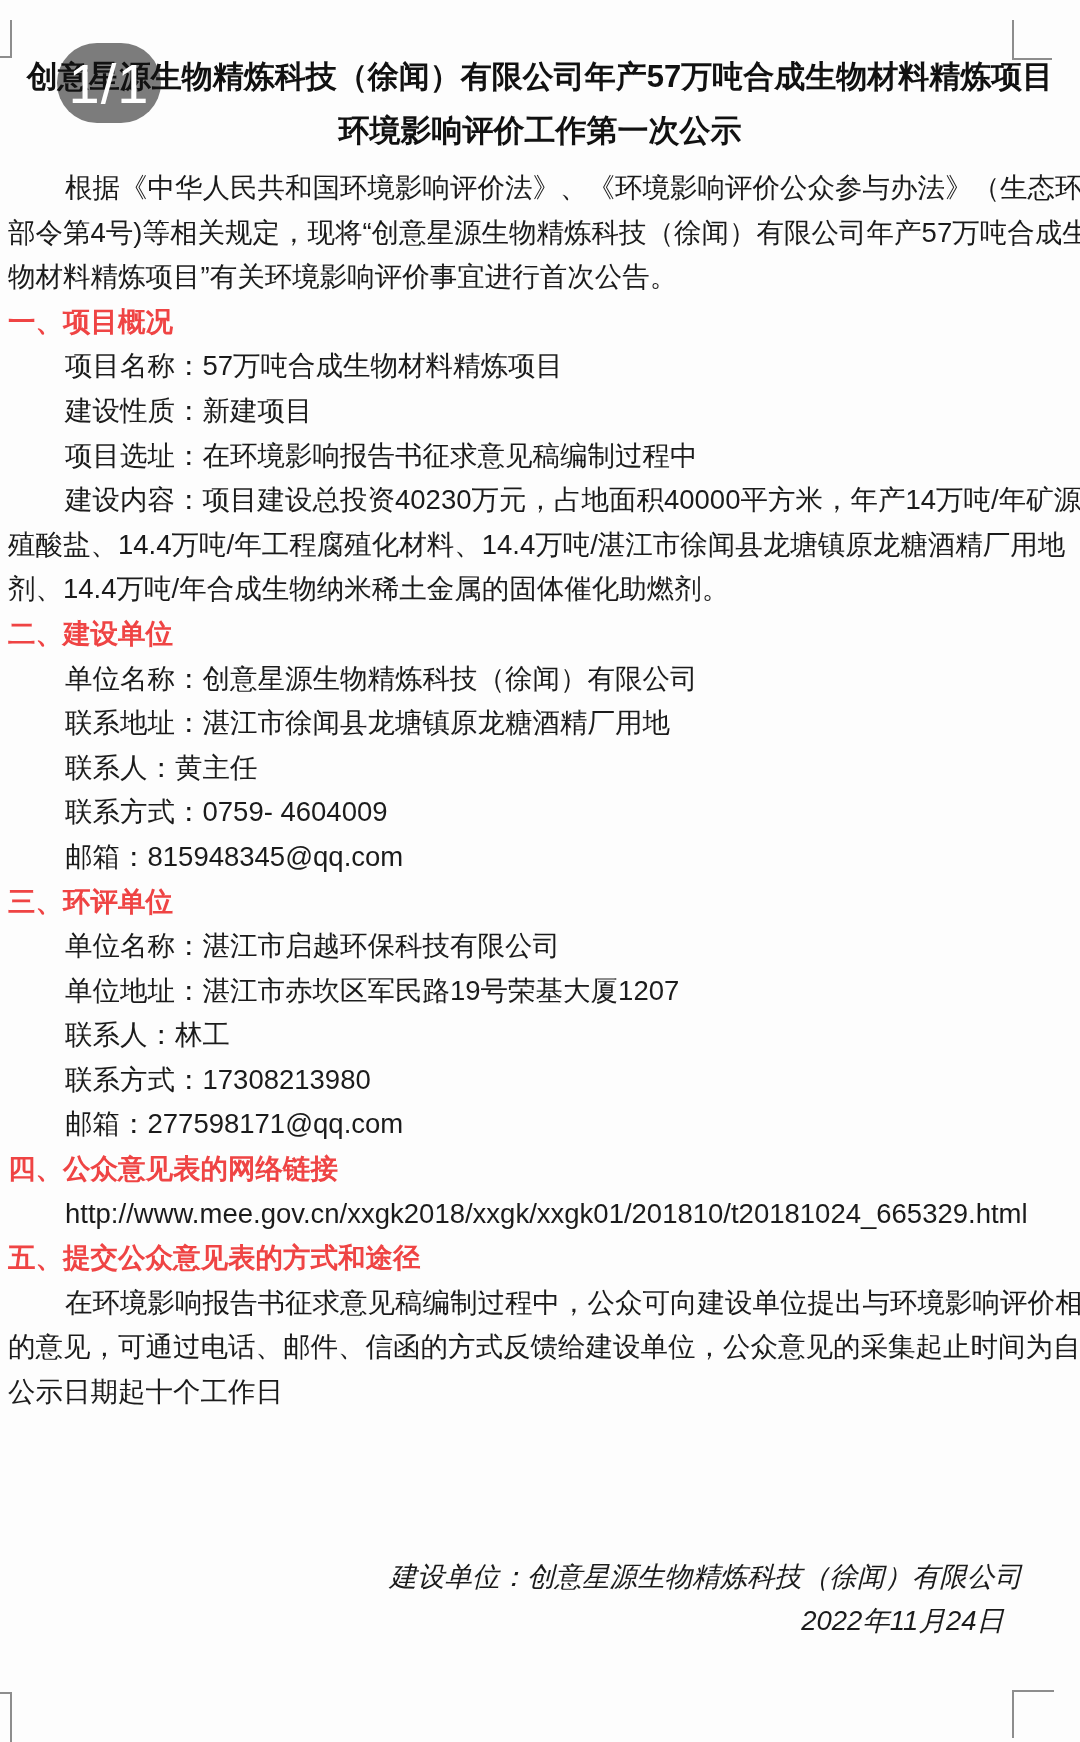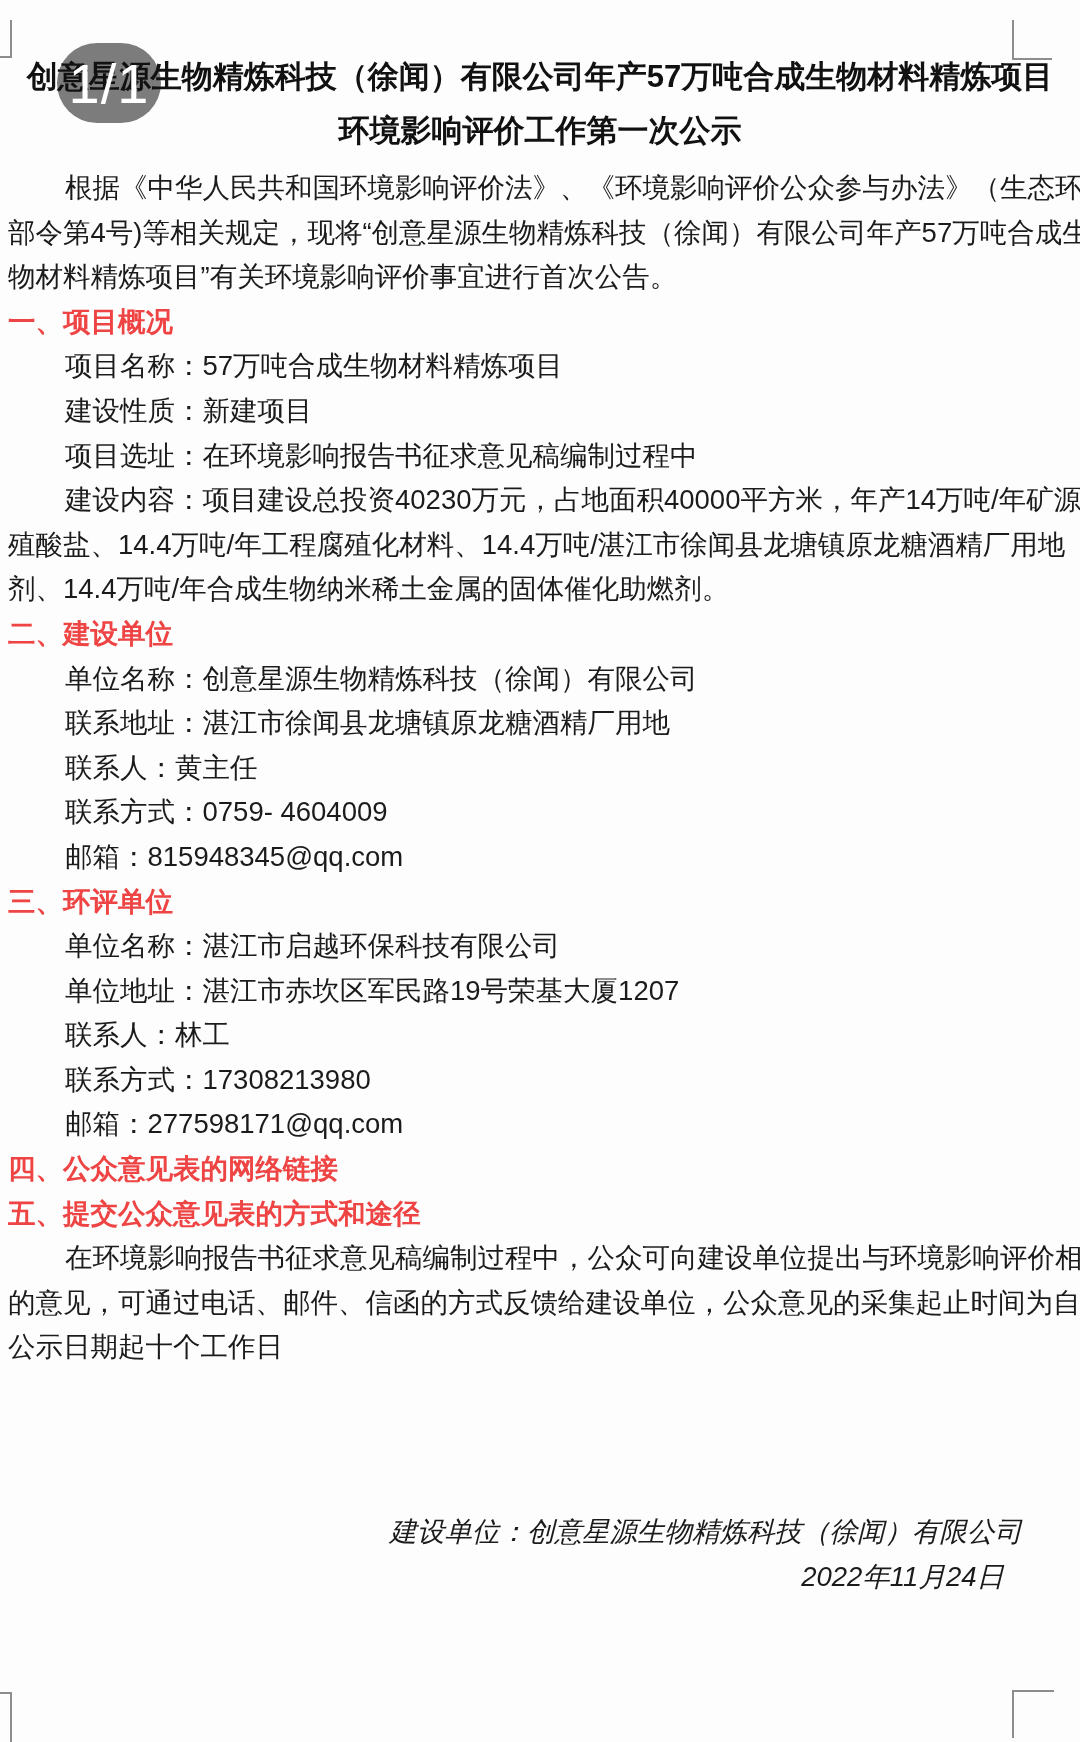--- a/index.html
+++ b/index.html
@@ -85,20 +85,21 @@
     <div class="line indent">邮箱：815948345@qq.com</div>
 
     <div class="line heading">三、环评单位</div>
     <div class="line indent">单位名称：湛江市启越环保科技有限公司</div>
     <div class="line indent">单位地址：湛江市赤坎区军民路19号荣基大厦1207</div>
     <div class="line indent">联系人：林工</div>
     <div class="line indent">联系方式：17308213980</div>
     <div class="line indent">邮箱：277598171@qq.com</div>
 
     <div class="line heading">四、公众意见表的网络链接</div>
+    <div class="line indent">http://www.mee.gov.cn/xxgk2018/xxgk/xxgk01/201810/t20181024_665329.html</div>
 
     <div class="line heading">五、提交公众意见表的方式和途径</div>
     <div class="line indent">在环境影响报告书征求意见稿编制过程中，公众可向建设单位提出与环境影响评价相关</div>
     <div class="line">的意见，可通过电话、邮件、信函的方式反馈给建设单位，公众意见的采集起止时间为自本</div>
     <div class="line">公示日期起十个工作日</div>
 
     <div class="sig">
       <div class="line sig-company">建设单位：创意星源生物精炼科技（徐闻）有限公司</div>
       <div class="line sig-date">2022年11月24日</div>
     </div>

